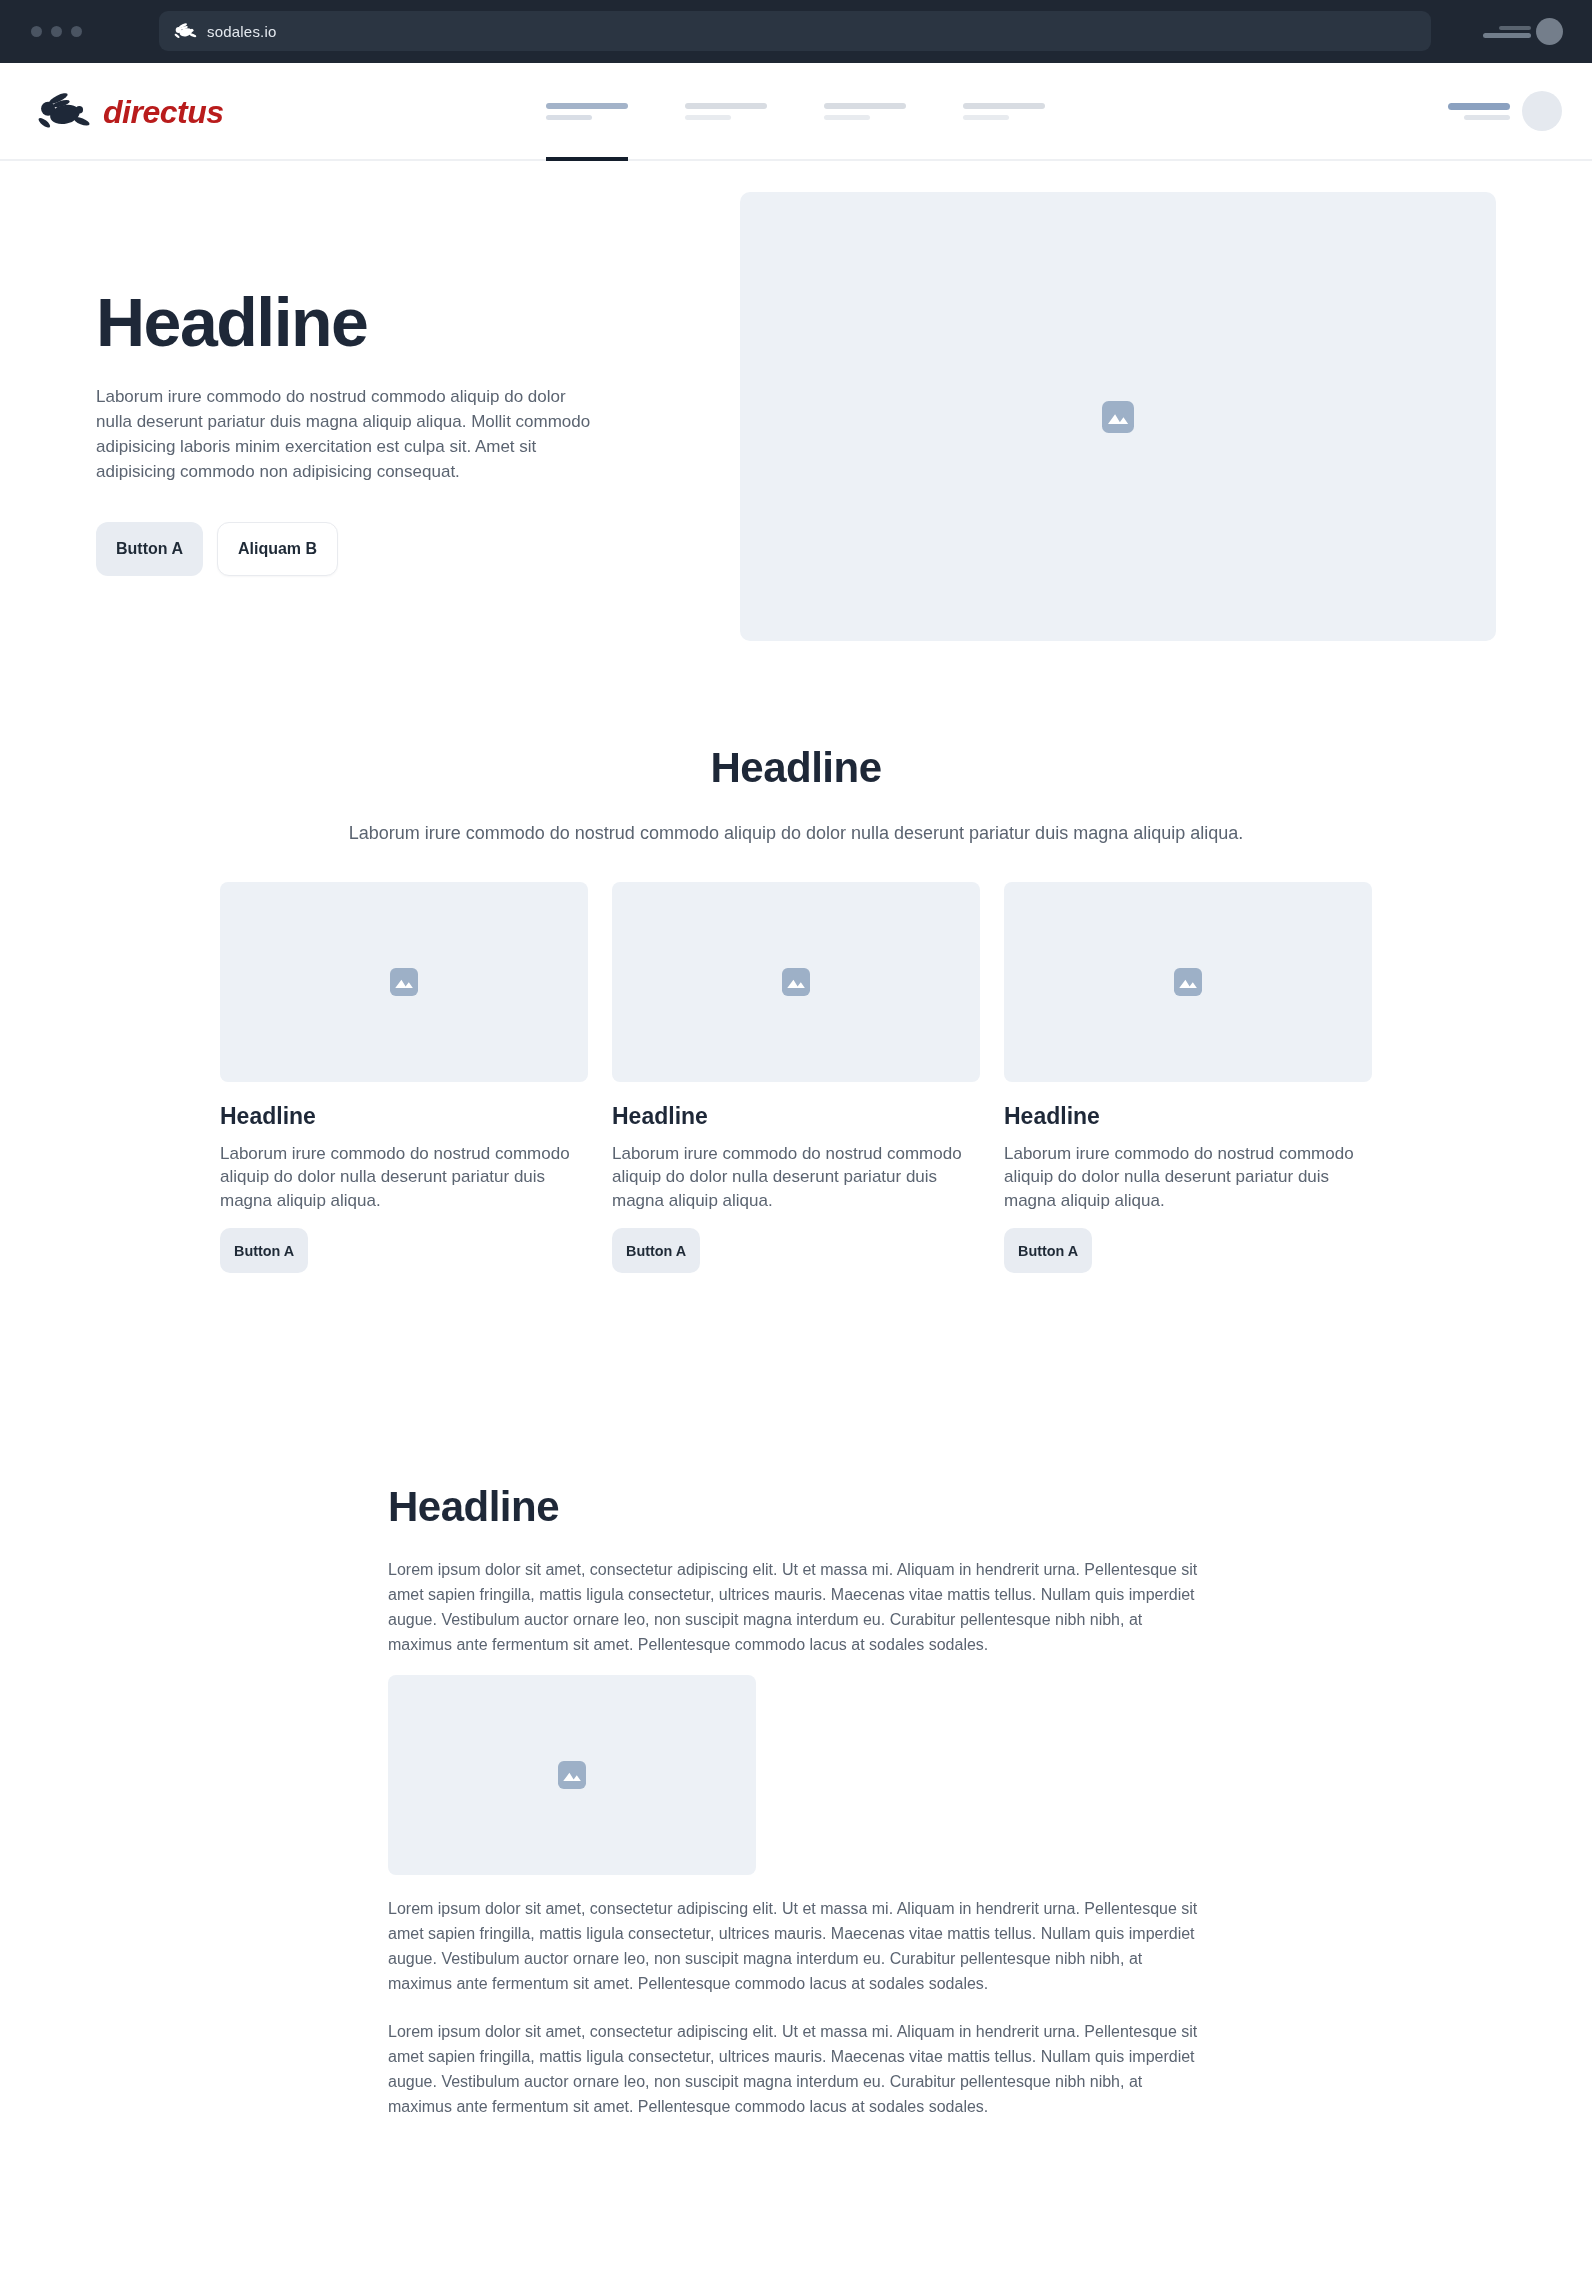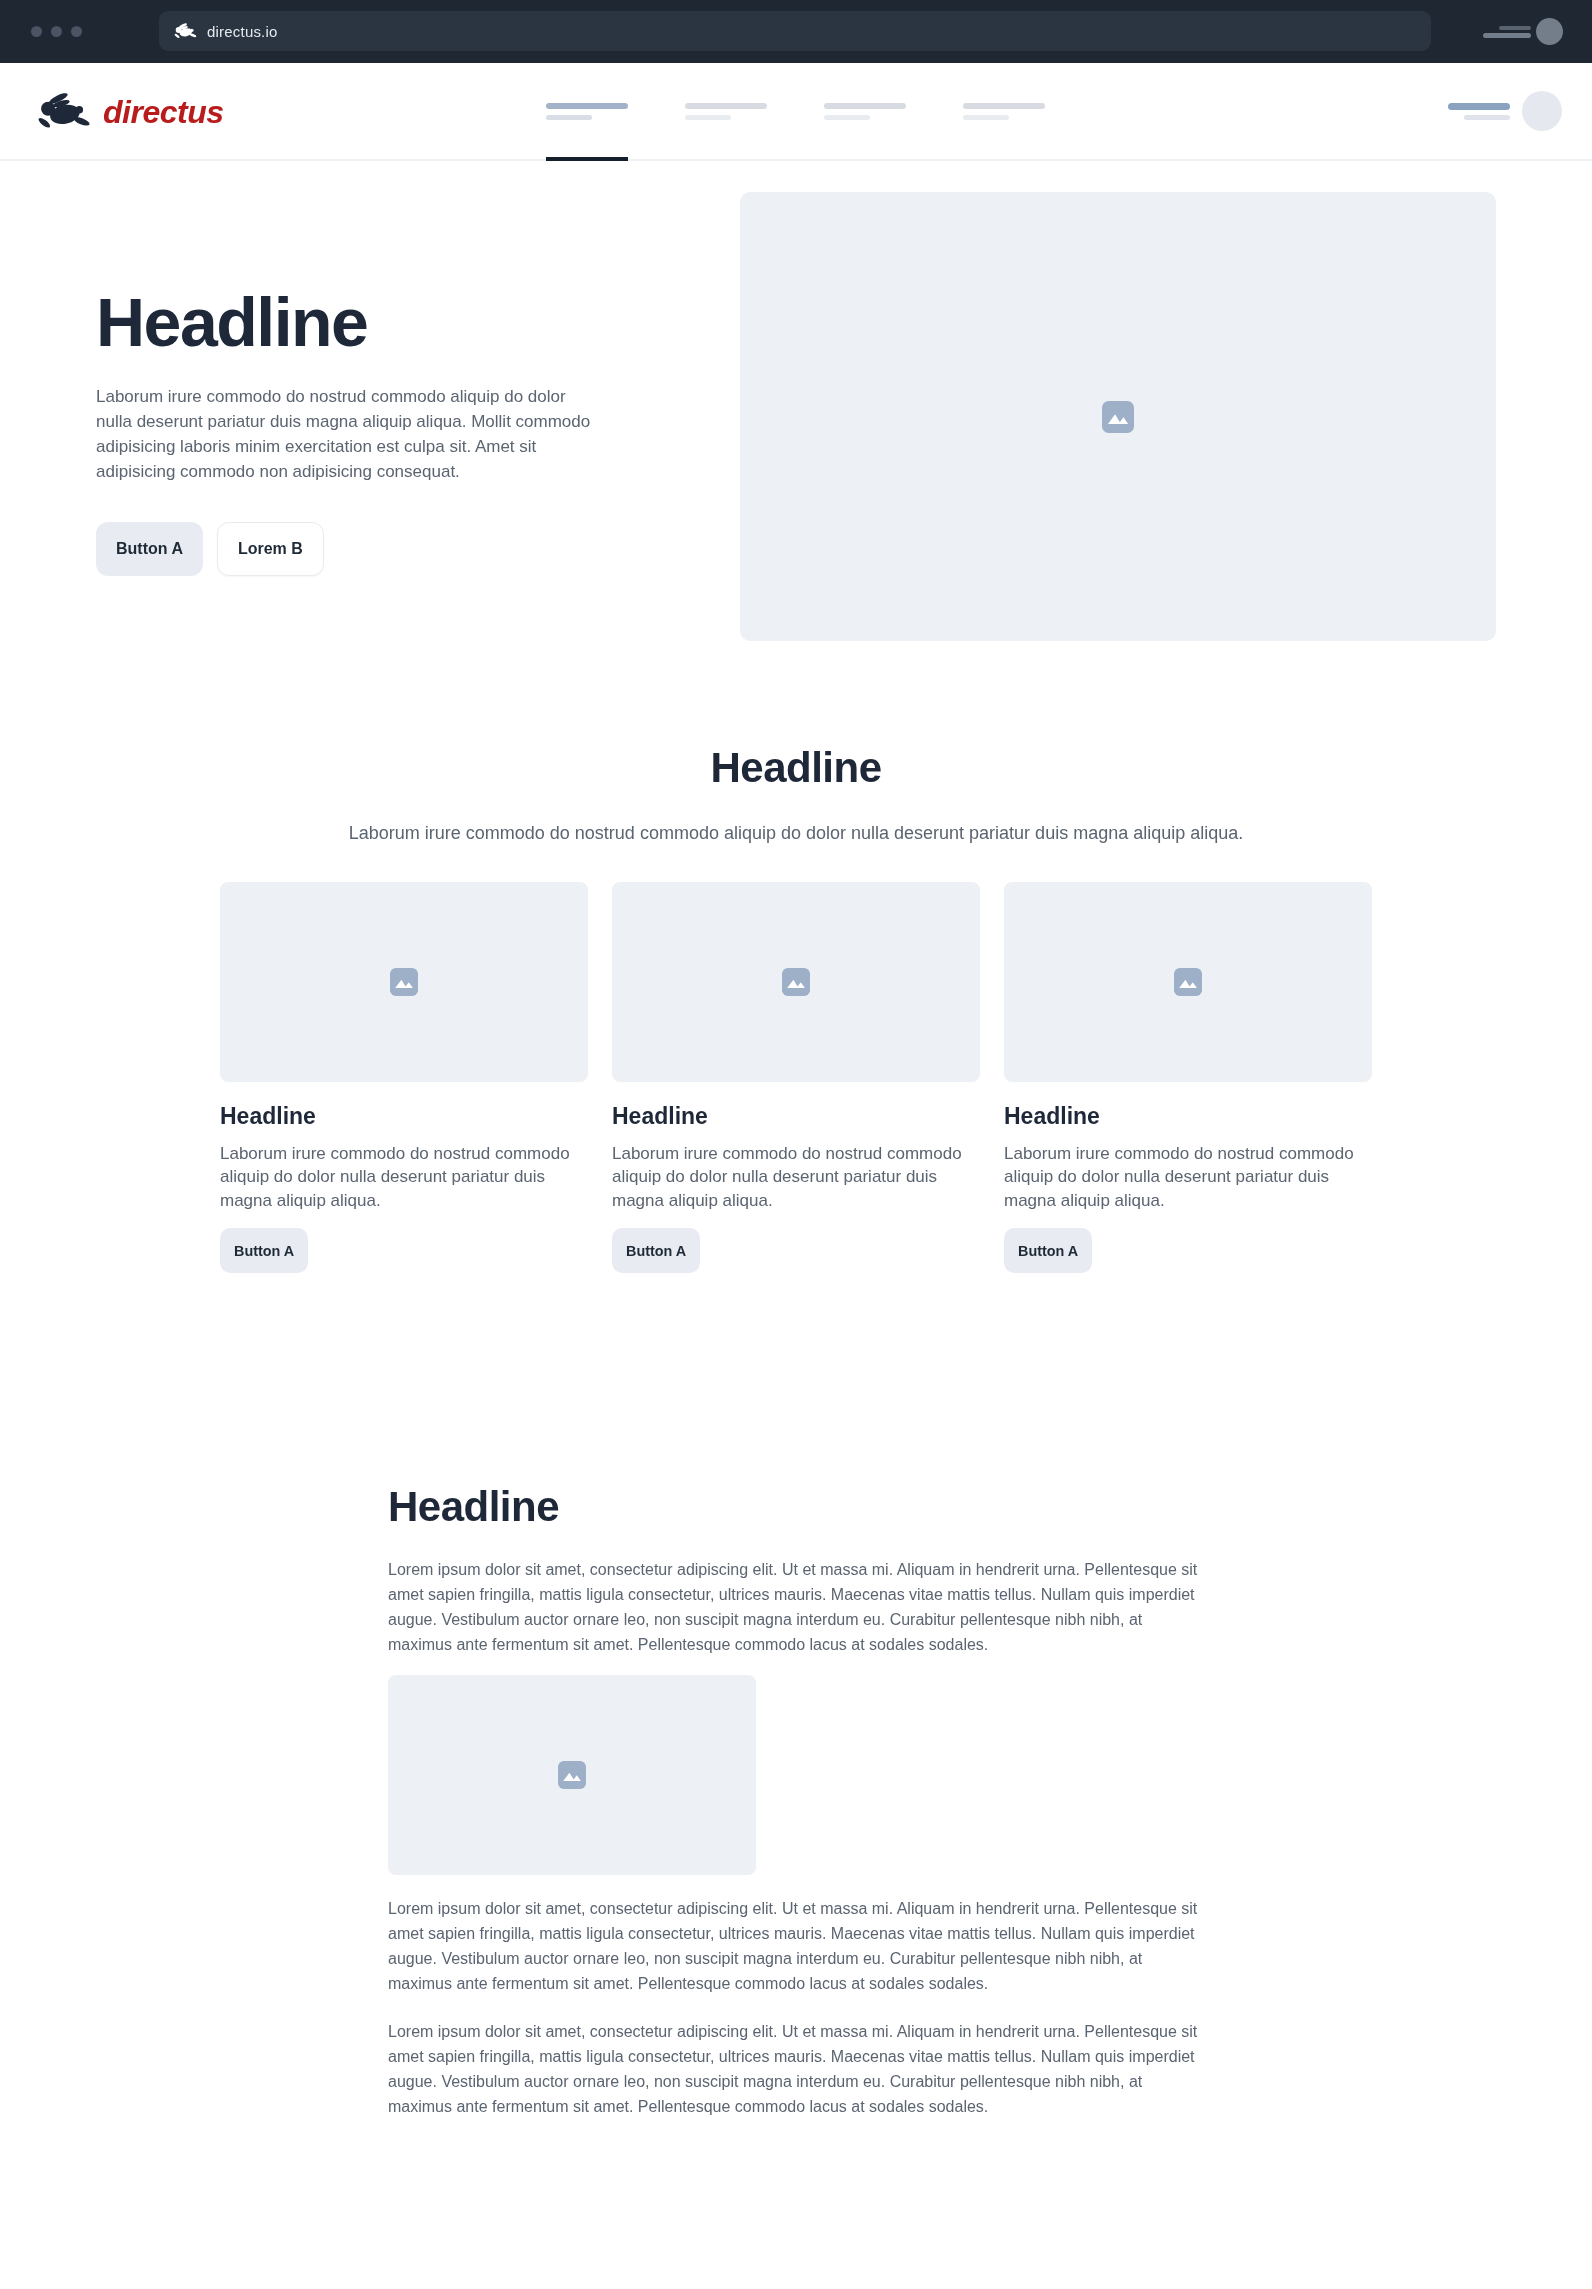--- a/index.html
+++ b/index.html
@@ -110,21 +110,21 @@
 <div class="chrome">
   <div class="traffic-dots">
     <span class="dot"></span>
     <span class="dot"></span>
     <span class="dot"></span>
   </div>
   <div class="url-bar">
     <svg viewBox="0 0 60 48">
         <use href="#rabbit" fill="currentColor"></use>
       </svg>
-    <span class="url-text">directus.io</span>
+    <span class="url-text">sodales.io</span>
   </div>
   <div class="chrome-right">
     <div class="chrome-lines">
       <span class="chrome-line-sm"></span>
       <span class="chrome-line-lg"></span>
     </div>
     <div class="chrome-avatar"></div>
   </div>
 </div>
 
@@ -162,21 +162,21 @@
     <div class="avatar"></div>
   </div>
 </div>
 
 <div class="hero">
   <div class="hero-copy">
     <h1 class="hero-h1">Headline</h1>
     <p class="hero-p">Laborum irure commodo do nostrud commodo aliquip do dolor nulla deserunt pariatur duis magna aliquip aliqua. Mollit commodo adipisicing laboris minim exercitation est culpa sit. Amet sit adipisicing commodo non adipisicing consequat.</p>
     <div class="hero-buttons">
       <button class="btn btn-a">Button A</button>
-      <button class="btn btn-b">Lorem B</button>
+      <button class="btn btn-b">Aliquam B</button>
     </div>
   </div>
   <div class="hero-image">
     <svg class="img-icon" width="32" height="32" viewBox="0 0 24 24">
         <use href="#imgph"></use>
       </svg>
   </div>
 </div>
 
 <div class="features">

